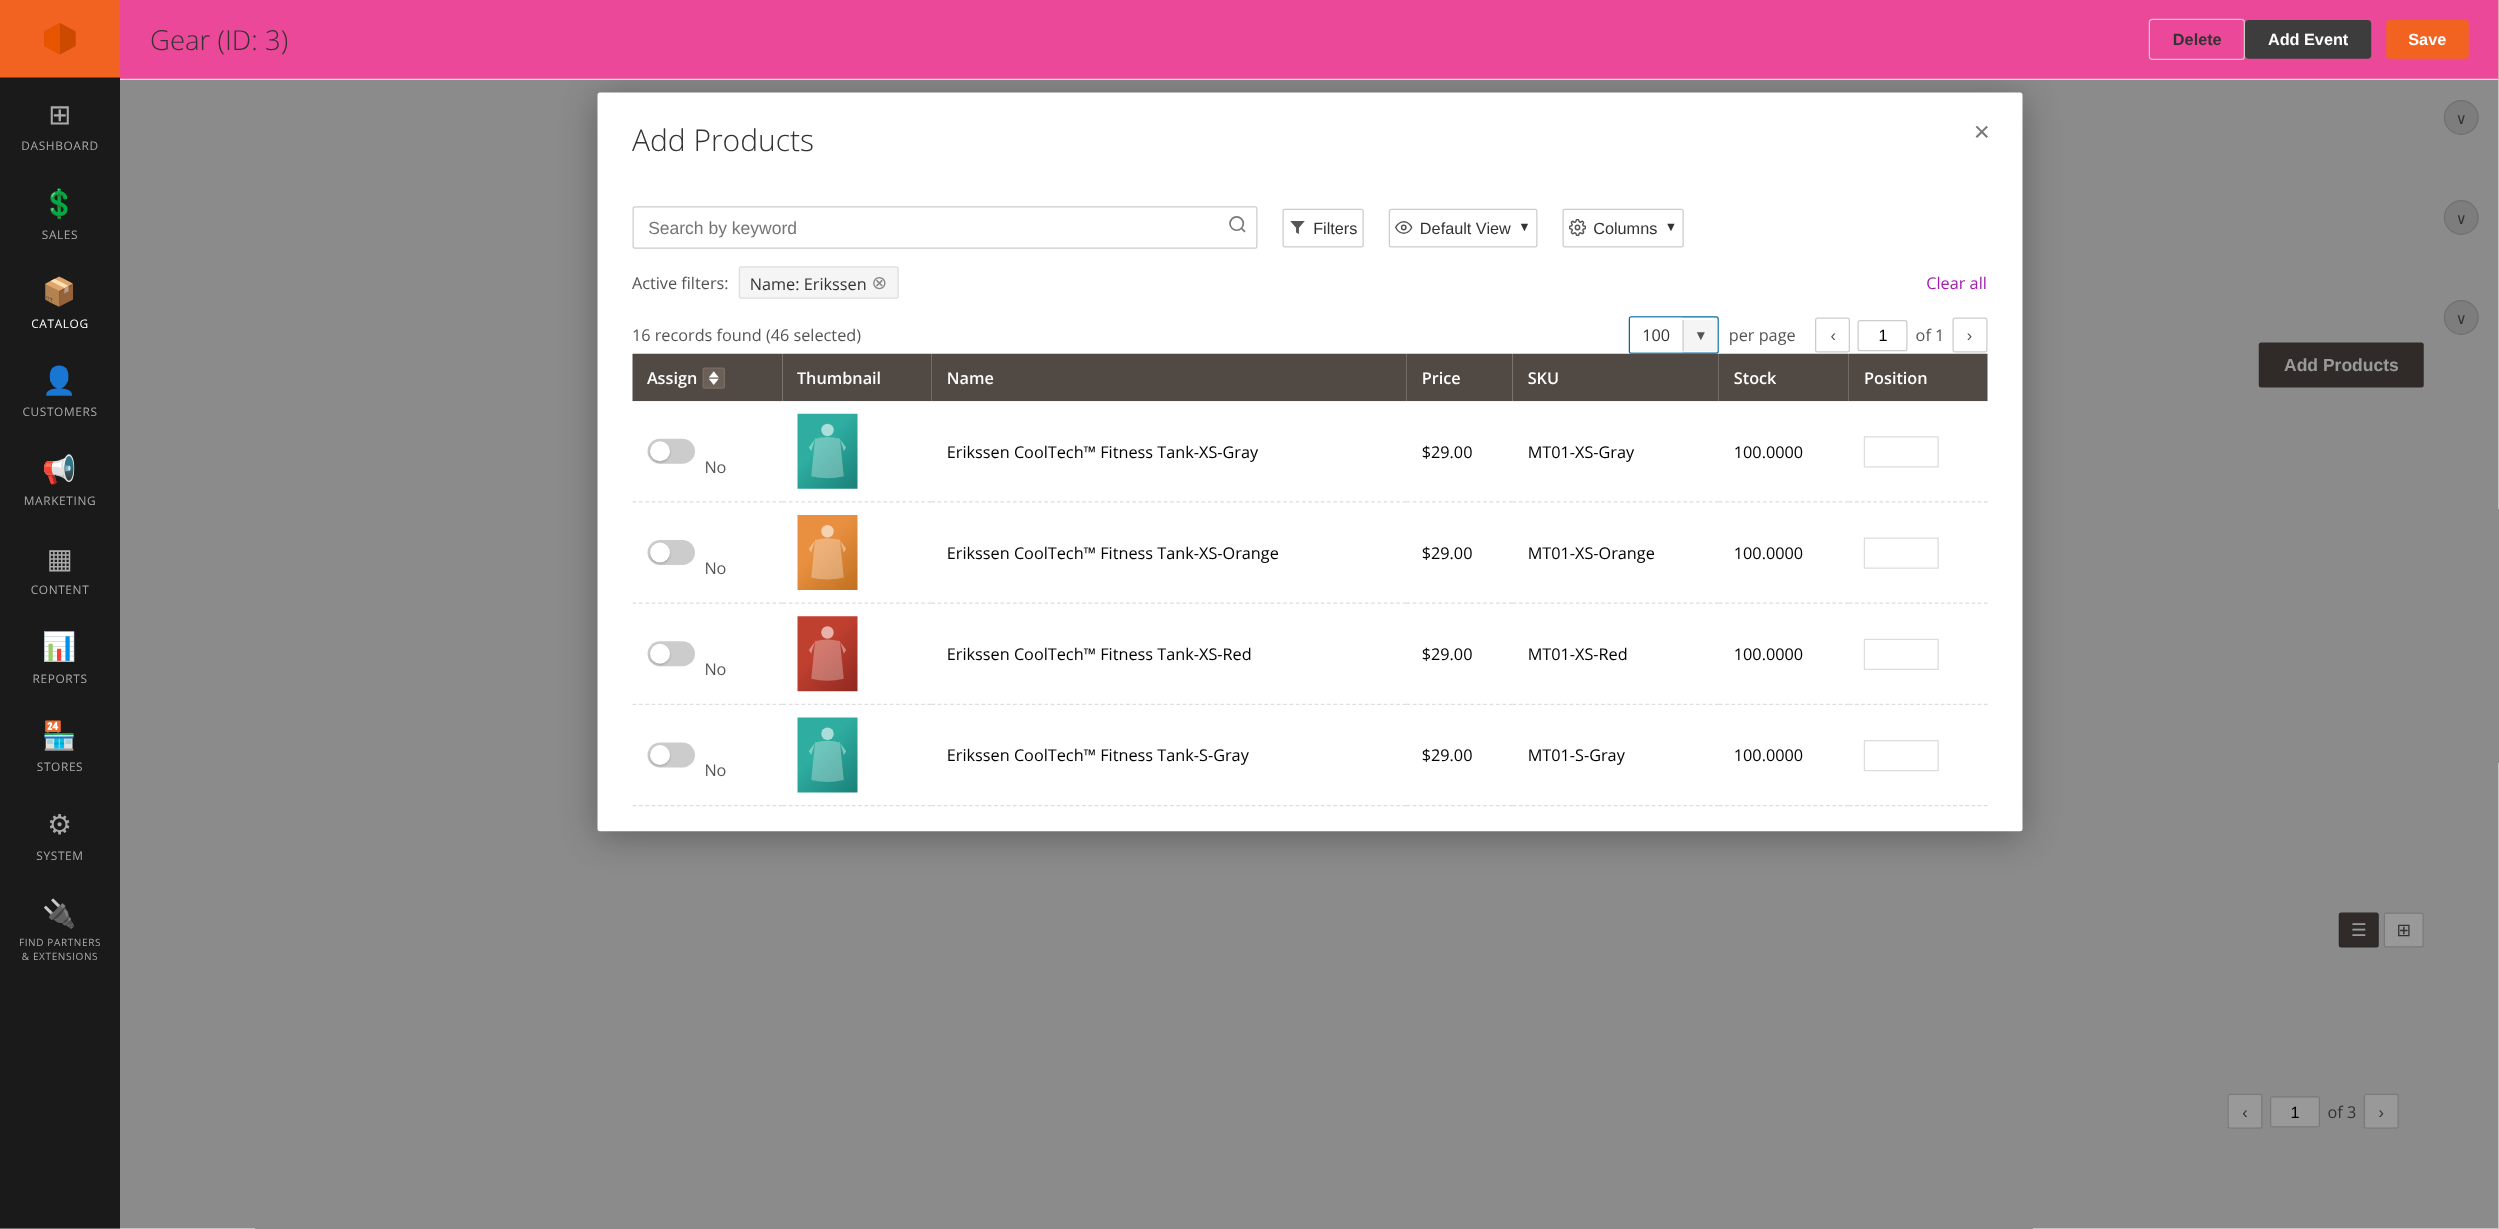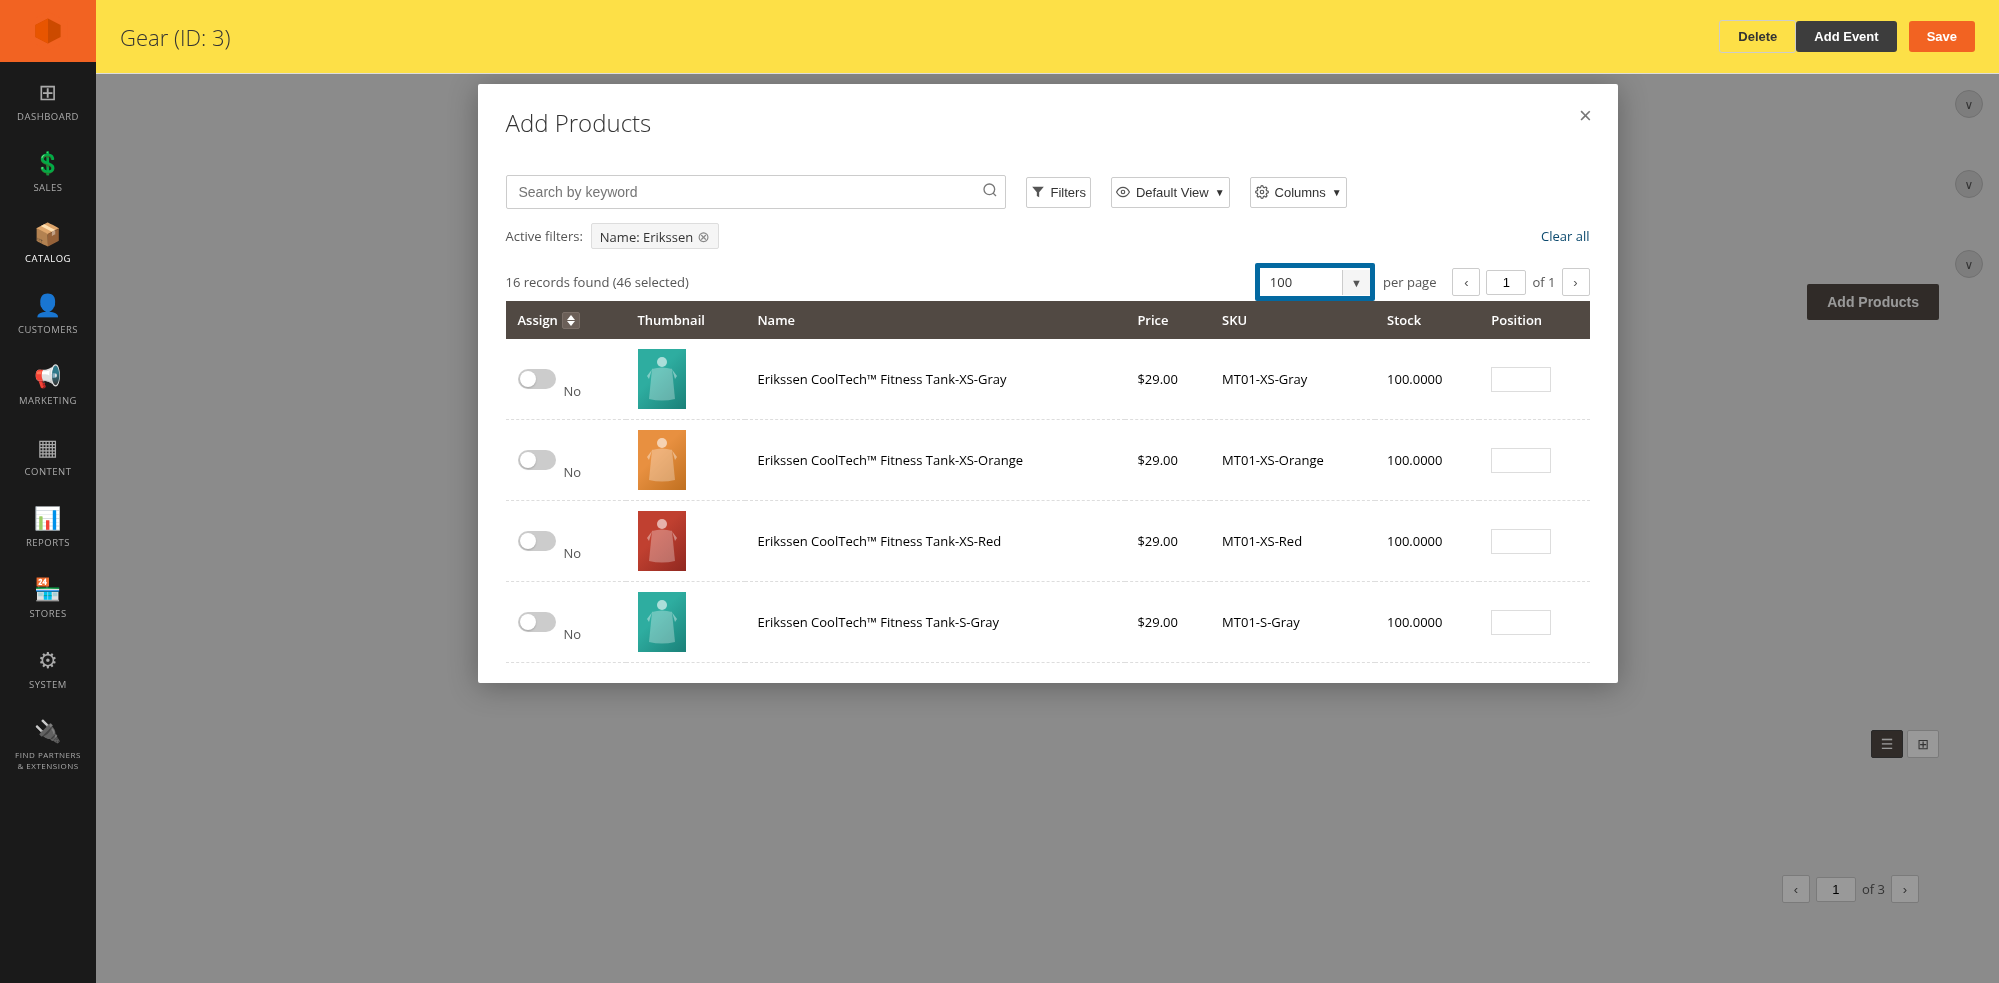--- a/index.html
+++ b/index.html
@@ -48,22 +48,22 @@
     .main {
       flex: 1;
       display: flex;
       flex-direction: column;
       height: 983px;
       overflow: hidden;
     }
 
     
     .topbar {
-      height: 74px;
-      background: #fde047;
+      height: 64px;
+      background: #ec4899;
       border-bottom: 1px solid #ddd;
       display: flex;
       align-items: center;
       padding: 0 24px;
       flex-shrink: 0;
     }
     .topbar-title {
       font-size: 22px;
       color: #333;
       font-weight: 300;
@@ -233,21 +233,21 @@
     }
     .filter-tag-remove {
       cursor: pointer;
       color: #888;
       font-size: 15px;
       display: flex;
       align-items: center;
     }
     .clear-all {
       margin-left: auto;
-      color: #0c4a6e;
+      color: #a21caf;
       cursor: pointer;
       font-size: 13px;
       text-decoration: none;
     }
 
     
     .pagination-row {
       display: flex;
       align-items: center;
       font-size: 13px;
@@ -255,24 +255,23 @@
     }
     .records-info { flex: 1; }
     .per-page-select {
       display: flex;
       align-items: center;
       gap: 8px;
     }
     .per-page-input {
       display: flex;
       align-items: center;
-      border: 5px solid #0369a1;
+      border: 1px solid #0369a1;
       border-radius: 2px;
       overflow: hidden;
-      gap: 40px;
     }
     .per-page-val {
       padding: 5px 10px;
       font-size: 13px;
       border: none;
       background: #fff;
       color: #333;
     }
     .per-page-arrow {
       padding: 5px 8px;

